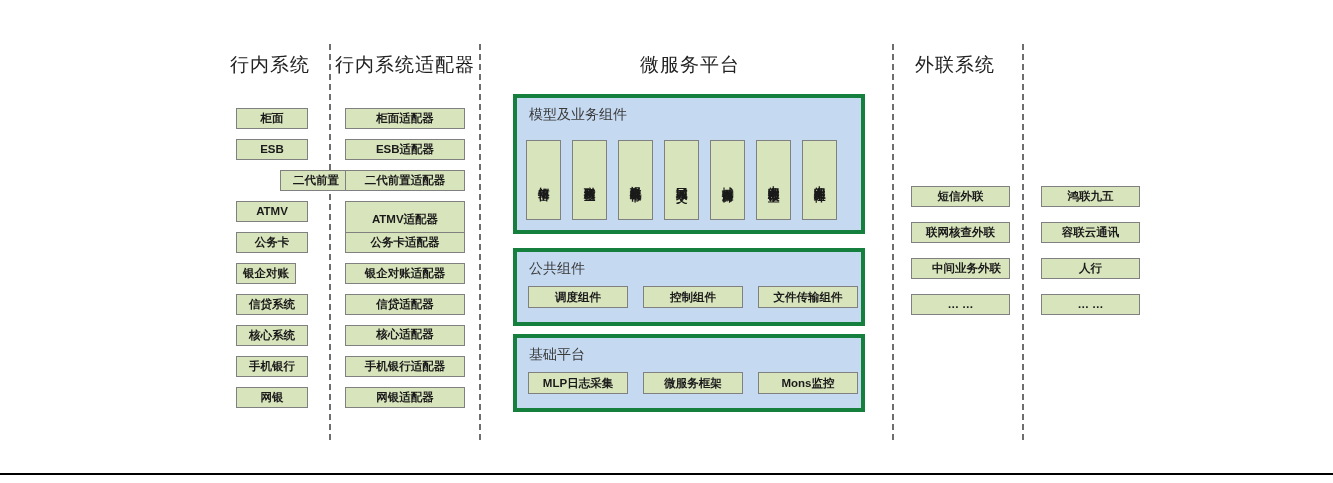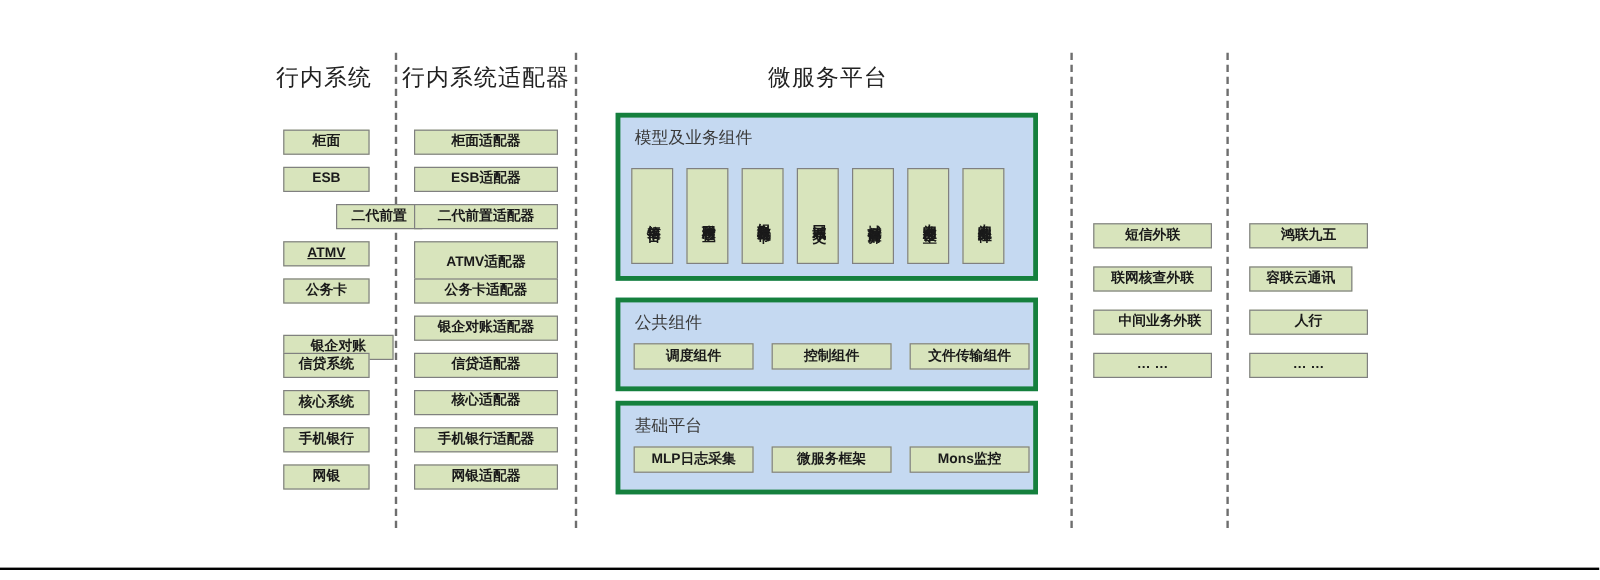--- a/index.html
+++ b/index.html
@@ -95,27 +95,28 @@
 <div id="canvas">
 
   <div class="divider" style="left:329px;"></div>
   <div class="divider" style="left:479px;"></div>
   <div class="divider" style="left:892px;"></div>
   <div class="divider" style="left:1022px;"></div>
 
   <div class="col-head" style="left:215px; width:110px;">行内系统</div>
   <div class="col-head" style="left:335px; width:140px;">行内系统适配器</div>
   <div class="col-head" style="left:560px; width:260px;">微服务平台</div>
+  <div class="col-head" style="left:900px; width:110px;">外联系统</div>
 
   <div class="node" style="left:236px; top:108px; width:72px; height:21px;">柜面</div>
   <div class="node" style="left:236px; top:139px; width:72px; height:21px;">ESB</div>
   <div class="node" style="left:236px; top:170px; width:72px; height:21px;margin-left:44px;">二代前置</div>
-  <div class="node" style="left:236px; top:201px; width:72px; height:21px;text-decoration:underline;">ATMV</div>
+  <div class="node" style="left:236px; top:201px; width:72px; height:21px;">ATMV</div>
   <div class="node" style="left:236px; top:232px; width:72px; height:21px;">公务卡</div>
-  <div class="node" style="left:236px; top:263px; width:92px; height:21px;margin-top:16px;">银企对账</div>
+  <div class="node" style="left:236px; top:263px; width:60px; height:21px;">银企对账</div>
   <div class="node" style="left:236px; top:294px; width:72px; height:21px;">信贷系统</div>
   <div class="node" style="left:236px; top:325px; width:72px; height:21px;">核心系统</div>
   <div class="node" style="left:236px; top:356px; width:72px; height:21px;">手机银行</div>
   <div class="node" style="left:236px; top:387px; width:72px; height:21px;">网银</div>
 
   <div class="node" style="left:345px; top:108px; width:120px; height:21px;">柜面适配器</div>
   <div class="node" style="left:345px; top:139px; width:120px; height:21px;">ESB适配器</div>
   <div class="node" style="left:345px; top:170px; width:120px; height:21px;">二代前置适配器</div>
   <div class="node" style="left:345px; top:201px; width:120px; height:36px;">ATMV适配器</div>
   <div class="node" style="left:345px; top:232px; width:120px; height:21px;">公务卡适配器</div>
@@ -149,19 +150,19 @@
   <div class="node" style="left:528px; top:372px; width:100px; height:22px;">MLP日志采集</div>
   <div class="node" style="left:643px; top:372px; width:100px; height:22px;">微服务框架</div>
   <div class="node" style="left:758px; top:372px; width:100px; height:22px;">Mons监控</div>
 
   <div class="node" style="left:911px; top:186px; width:99px; height:21px;">短信外联</div>
   <div class="node" style="left:911px; top:222px; width:99px; height:21px;">联网核查外联</div>
   <div class="node" style="left:911px; top:258px; width:99px; height:21px;padding-left:12px;">中间业务外联</div>
   <div class="node" style="left:911px; top:294px; width:99px; height:21px;">… …</div>
 
   <div class="node" style="left:1041px; top:186px; width:99px; height:21px;">鸿联九五</div>
-  <div class="node" style="left:1041px; top:222px; width:86px; height:21px;">容联云通讯</div>
+  <div class="node" style="left:1041px; top:222px; width:99px; height:21px;">容联云通讯</div>
   <div class="node" style="left:1041px; top:258px; width:99px; height:21px;">人行</div>
   <div class="node" style="left:1041px; top:294px; width:99px; height:21px;">… …</div>
 
   <div class="page-rule"></div>
 
 </div>
 
 </body></html>

